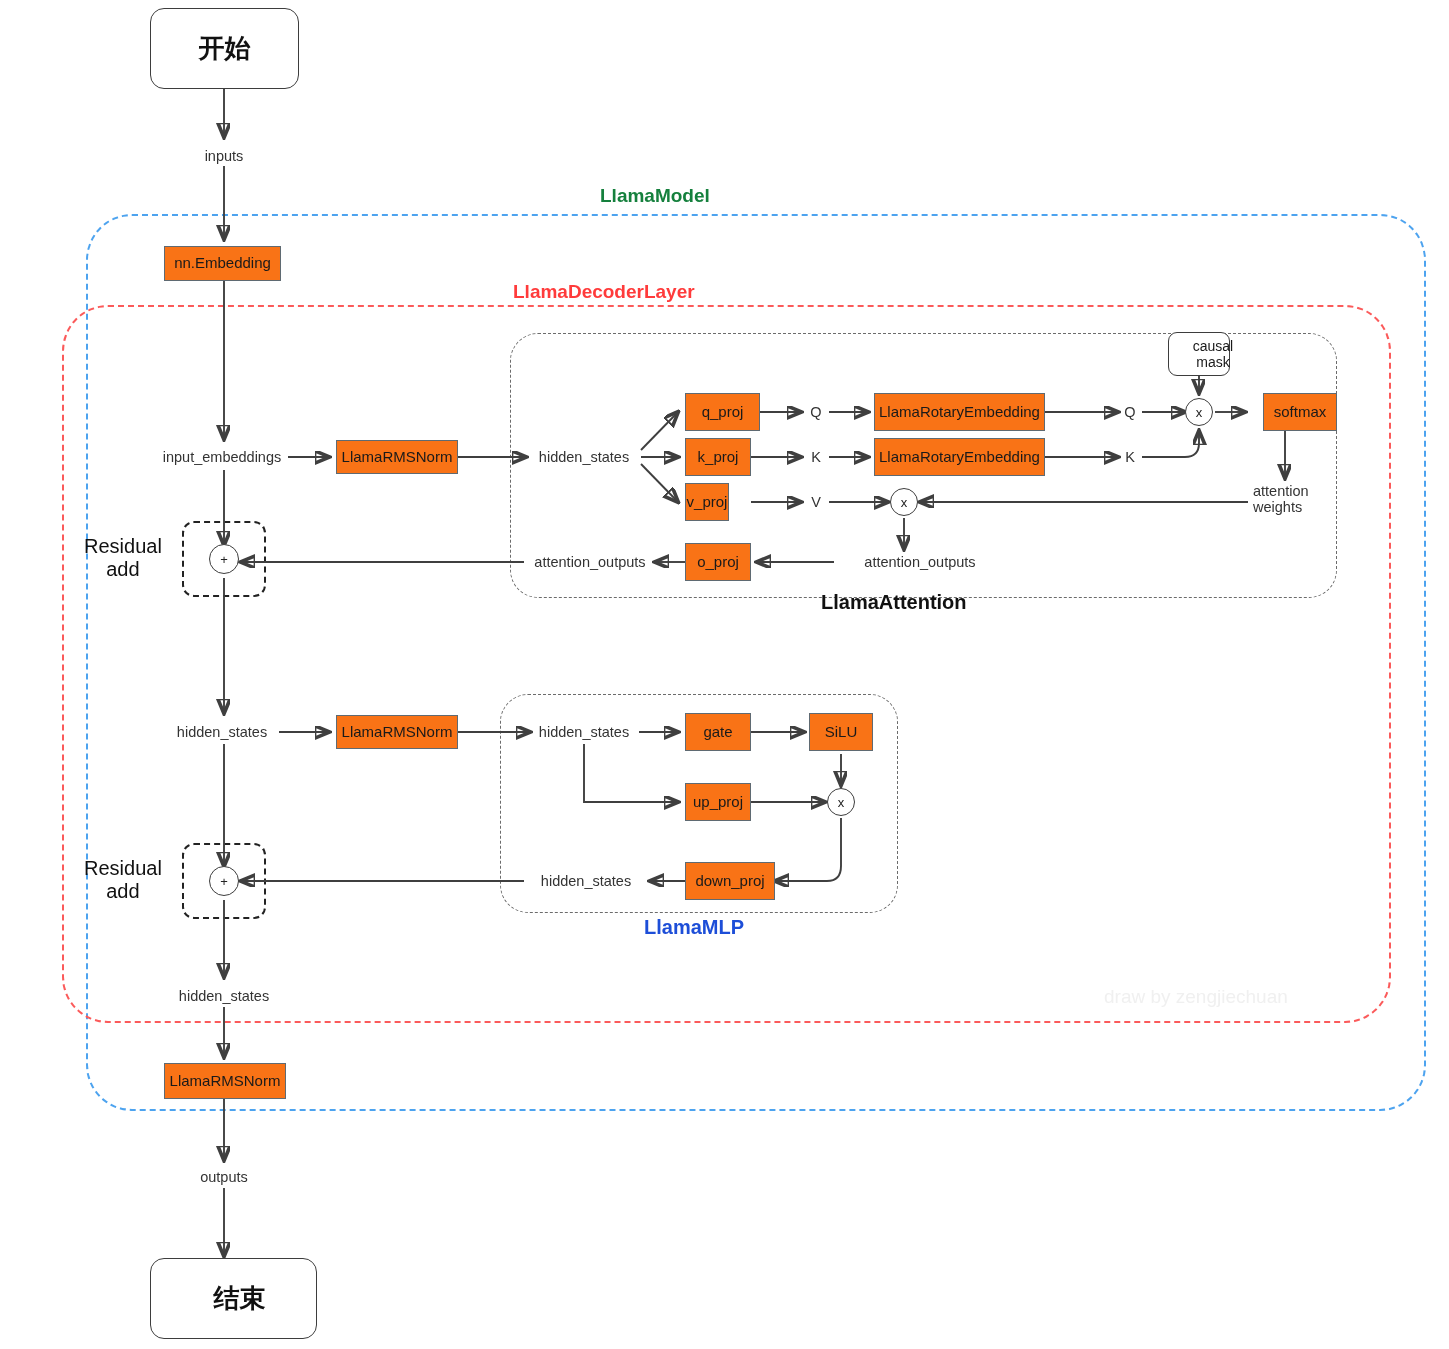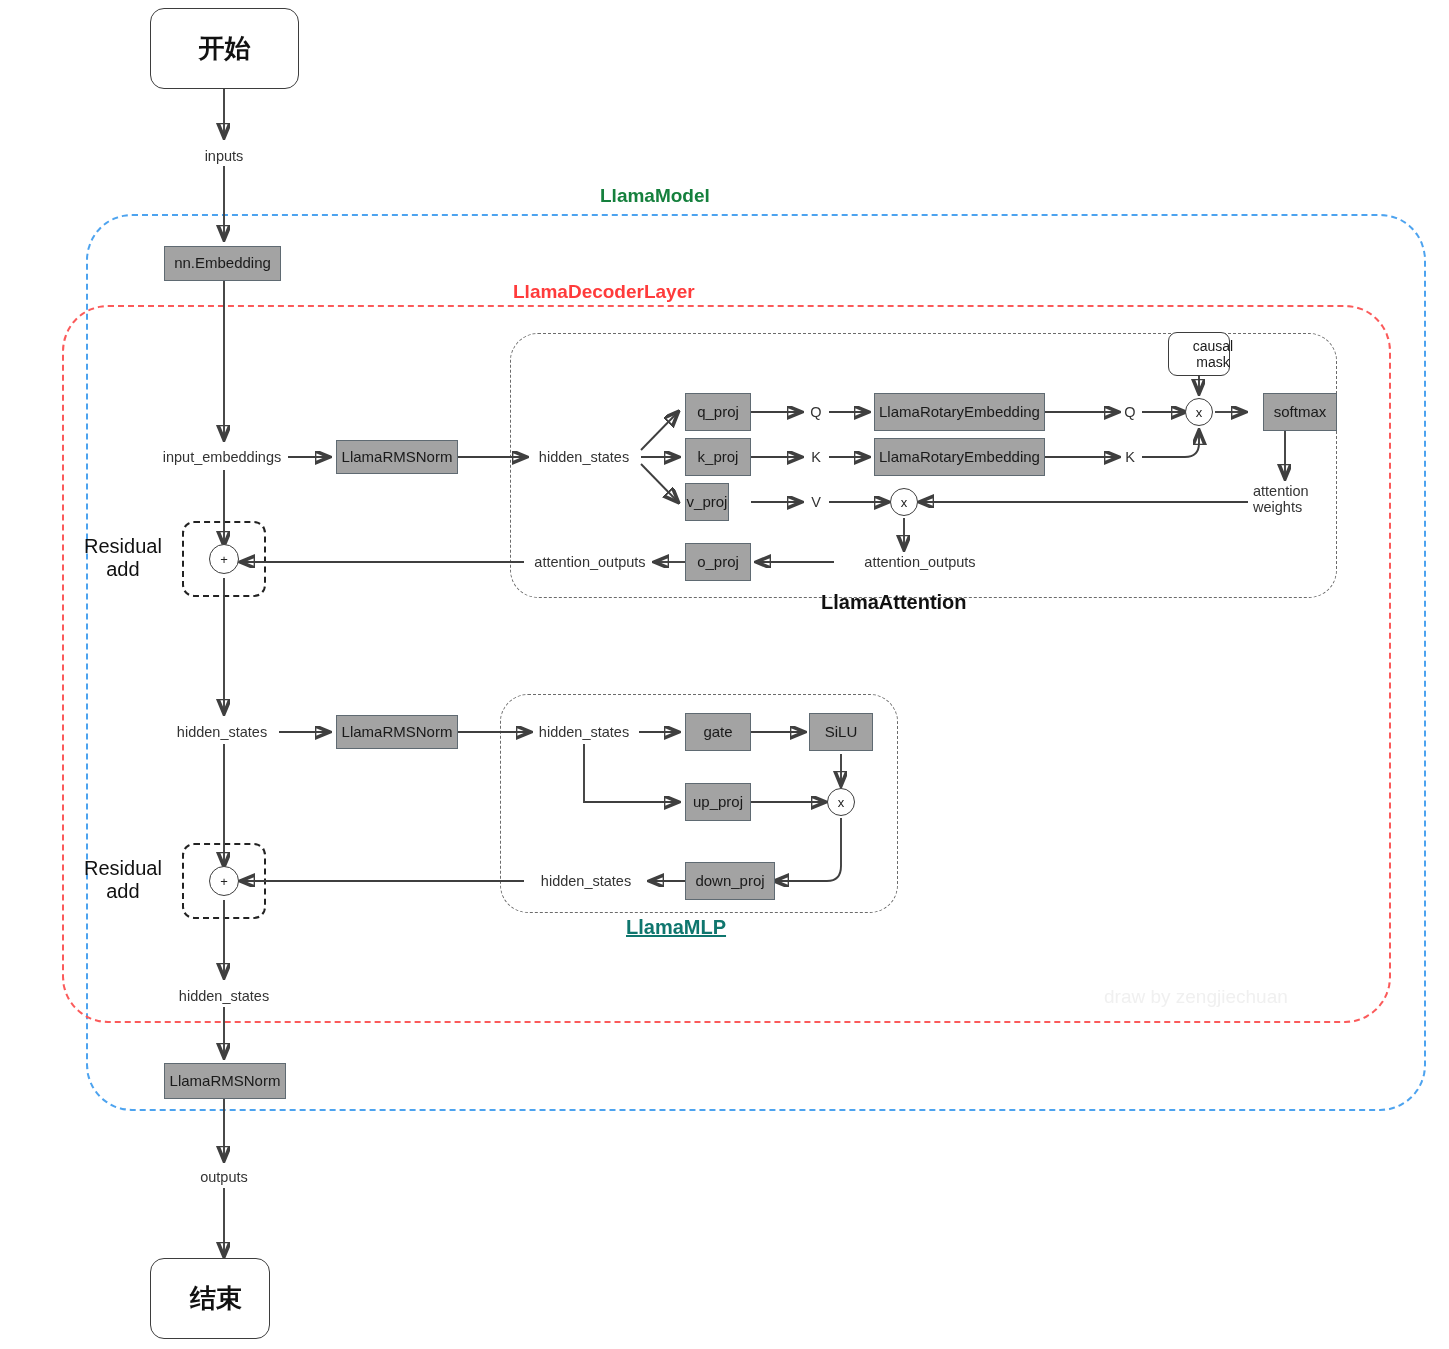--- a/index.html
+++ b/index.html
@@ -2,21 +2,21 @@
 <html><head>
 <meta charset="utf-8">
 <style>
   html,body{margin:0;padding:0;background:#ffffff;}
   body{font-family:"Liberation Sans","DejaVu Sans",sans-serif;}
   #canvas{position:relative;width:1449px;height:1349px;background:#fff;overflow:hidden;}
 
   
   .node{position:absolute;box-sizing:border-box;display:flex;align-items:center;justify-content:center;text-align:center;}
   .blue-box{
-    background:#a3a3a3;border:1.6px solid #5f6a72;color:#1a1a1a;
+    background:#f97316;border:1.6px solid #5f6a72;color:#1a1a1a;
     font-size:15px;line-height:1.1;
   }
   .term{
     background:#ffffff;border:1.6px solid #3d3d3d;border-radius:14px;
     font-size:26px;font-weight:bold;color:#111;
   }
   .roundbox{
     background:#ffffff;border:1.4px solid #3d3d3d;border-radius:9px;
     font-size:14px;line-height:1.15;color:#1a1a1a;
   }
@@ -52,21 +52,21 @@
 <div id="canvas">
 
   <div class="dash dash-blue" style="left:86px;top:214px;width:1340px;height:897px;"></div>
   <div class="dash dash-red" style="left:62px;top:305px;width:1329px;height:718px;"></div>
   <div class="dash dash-black" style="left:510px;top:333px;width:827px;height:265px;"></div>
   <div class="dash dash-black" style="left:500px;top:694px;width:398px;height:219px;"></div>
 
   <div class="grouptitle" style="left:600px;top:185px;font-size:19px;color:#15803d;">LlamaModel</div>
   <div class="grouptitle" style="left:513px;top:281px;font-size:19px;color:#ff3b3b;">LlamaDecoderLayer</div>
   <div class="grouptitle" style="left:821px;top:591px;font-size:20px;color:#111;">LlamaAttention</div>
-  <div class="grouptitle" style="left:626px;top:916px;font-size:20px;color:#0f766e;text-decoration:underline;">LlamaMLP</div>
+  <div class="grouptitle" style="left:644px;top:916px;font-size:20px;color:#1d4ed8;">LlamaMLP</div>
 
   <div class="dash dash-sm" style="left:182px;top:521px;width:84px;height:76px;"></div>
   <div class="dash dash-sm" style="left:182px;top:843px;width:84px;height:76px;"></div>
 
   <svg class="wires" viewBox="0 0 1449 1349">
     <defs>
       <marker id="ah" markerWidth="9" markerHeight="9" refX="7.6" refY="3.3" orient="auto" markerUnits="strokeWidth">
         <path d="M0,0 L8,3.3 L0,6.6 z" fill="#3f3f3f" stroke="none"></path>
       </marker>
     </defs>
@@ -145,28 +145,28 @@
     <line x1="224" y1="900" x2="224" y2="977" marker-end="url(#ah)"></line>
 
     <line x1="224" y1="1007" x2="224" y2="1057" marker-end="url(#ah)"></line>
 
     <line x1="224" y1="1099" x2="224" y2="1160" marker-end="url(#ah)"></line>
 
     <line x1="224" y1="1188" x2="224" y2="1256" marker-end="url(#ah)"></line>
   </svg>
 
   <div class="node term" style="left:150px;top:8px;width:149px;height:81px;">开始</div>
-  <div class="node term" style="left:150px;top:1258px;width:120px;height:81px;padding-left:12px;">结束</div>
+  <div class="node term" style="left:150px;top:1258px;width:167px;height:81px;padding-left:12px;">结束</div>
 
   <div class="node blue-box" style="left:164px;top:246px;width:117px;height:35px;">nn.Embedding</div>
   <div class="node blue-box" style="left:336px;top:440px;width:122px;height:34px;">LlamaRMSNorm</div>
   <div class="node blue-box" style="left:336px;top:715px;width:122px;height:34px;">LlamaRMSNorm</div>
   <div class="node blue-box" style="left:164px;top:1063px;width:122px;height:36px;">LlamaRMSNorm</div>
 
-  <div class="node blue-box" style="left:685px;top:393px;width:66px;height:38px;">q_proj</div>
+  <div class="node blue-box" style="left:685px;top:393px;width:75px;height:38px;">q_proj</div>
   <div class="node blue-box" style="left:685px;top:438px;width:66px;height:38px;">k_proj</div>
   <div class="node blue-box" style="left:685px;top:483px;width:44px;height:38px;">v_proj</div>
   <div class="node blue-box" style="left:685px;top:543px;width:66px;height:38px;">o_proj</div>
   <div class="node blue-box" style="left:874px;top:393px;width:171px;height:38px;">LlamaRotaryEmbedding</div>
   <div class="node blue-box" style="left:874px;top:438px;width:171px;height:38px;">LlamaRotaryEmbedding</div>
   <div class="node blue-box" style="left:1248px;top:393px;width:74px;height:38px;margin-left:15px;">softmax</div>
 
   <div class="node roundbox" style="left:1168px;top:332px;width:62px;height:44px;flex-direction:column;padding-left:28px;">
     <span>causal</span>
     <span>mask</span>

